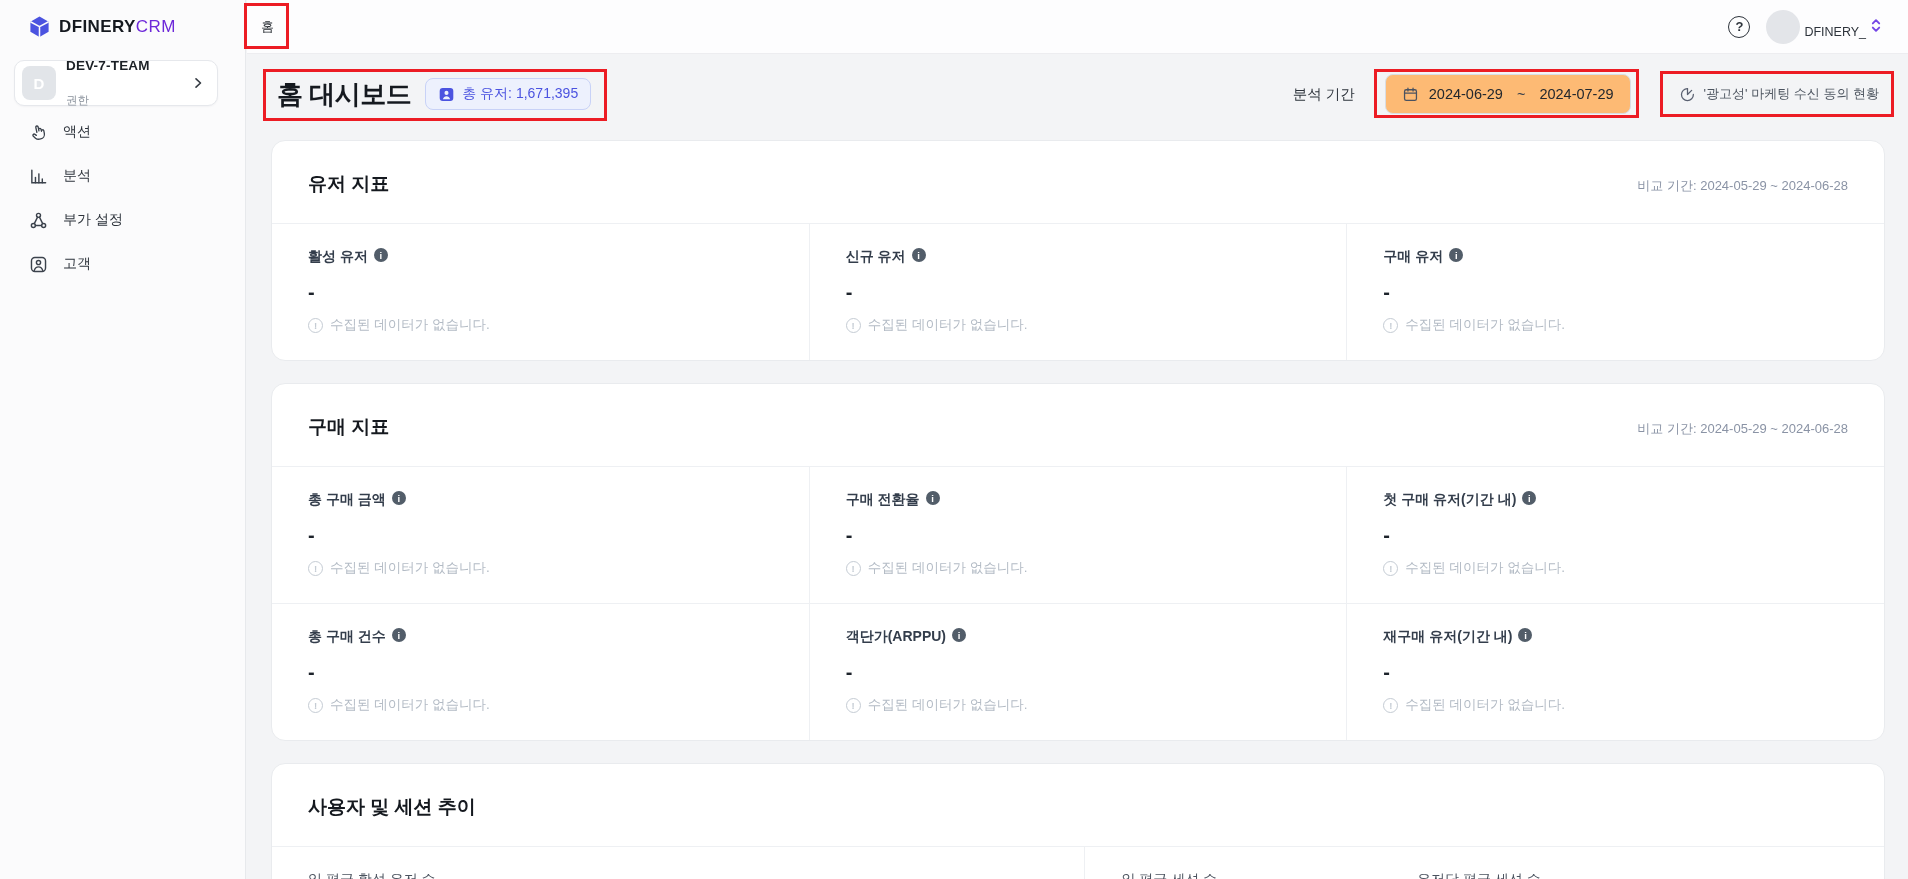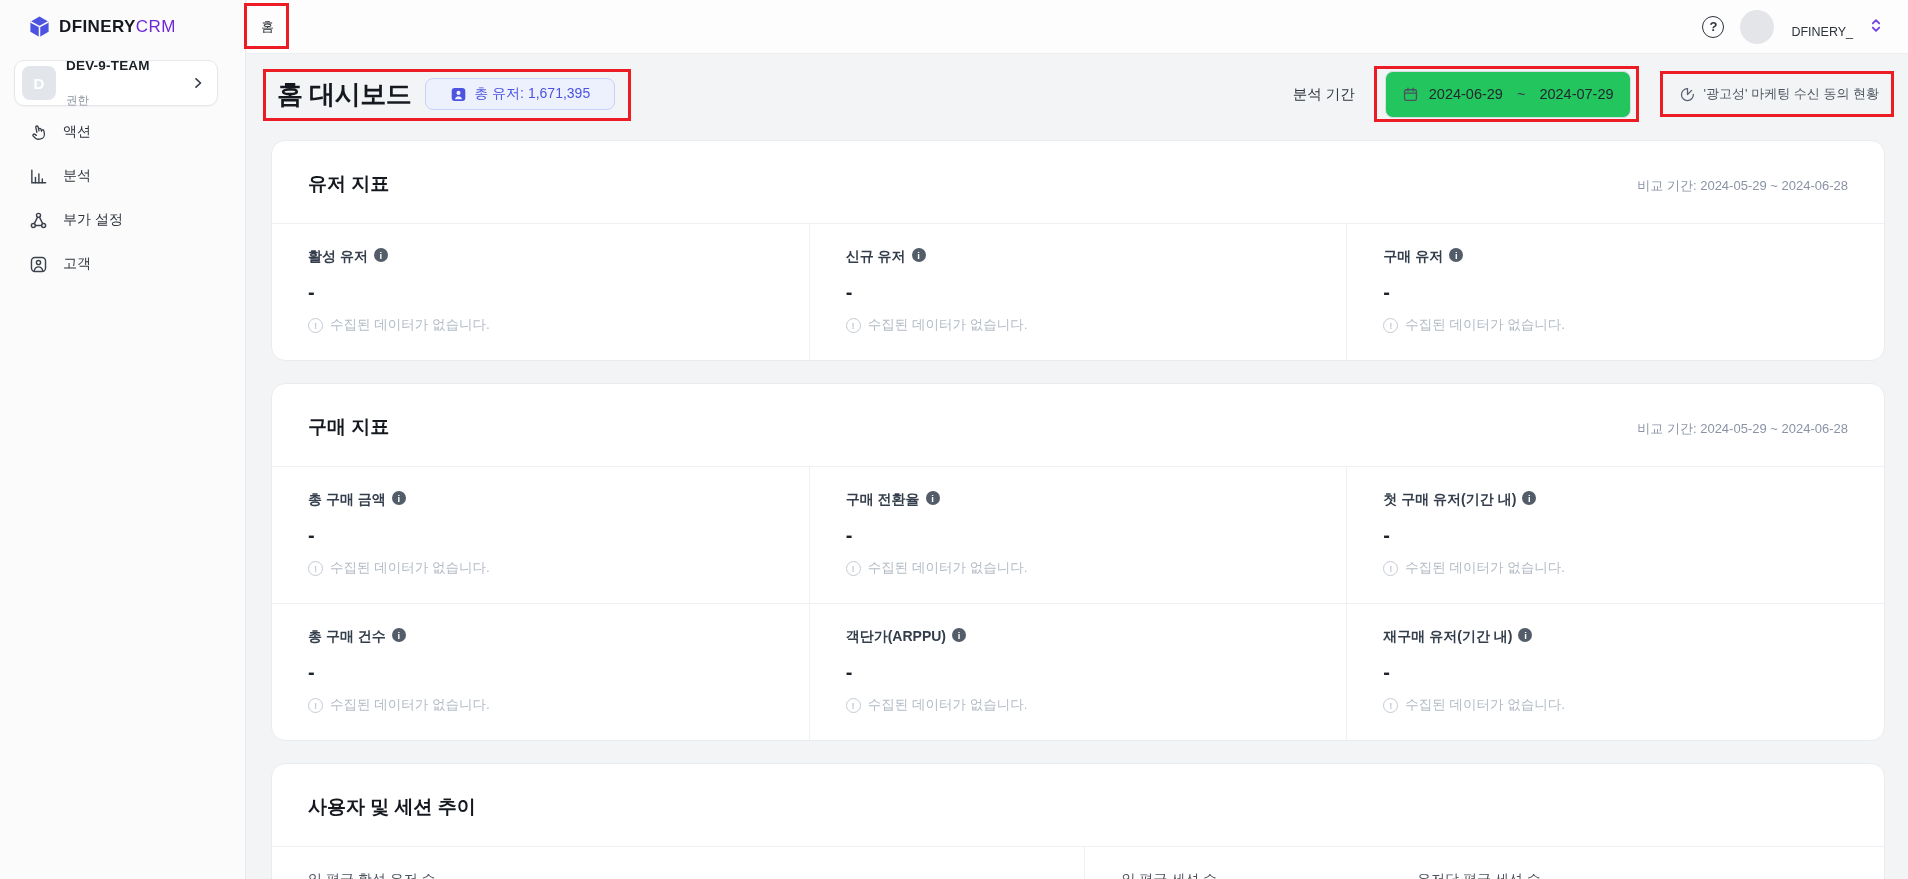--- a/index.html
+++ b/index.html
@@ -19,33 +19,33 @@
   .nav { position:absolute; top:110px; left:0; right:0; }
   .nav-item { display:flex; align-items:center; gap:15px; padding:12px 28px; font-size:14px; color:#2d333b; cursor:pointer; }
   .nav-item .nicon { width:20px; height:20px; display:flex; align-items:center; justify-content:center; flex:none; }
 
   
   .main { position:absolute; left:247px; right:0; top:0; bottom:0; }
   .topbar { height:54px; background:#fdfdfe; border-bottom:1px solid #ededf0; display:flex; align-items:center; padding:0 26px 0 12px; }
   .nav-home { font-size:13px; color:#23282e; padding:4px 2px; cursor:pointer; }
   .topbar-right { margin-left:auto; display:flex; align-items:center; gap:16px; }
   .help-circle { width:22px; height:22px; border:1.7px solid #2d333b; border-radius:50%; display:flex; align-items:center; justify-content:center; font-size:13px; font-weight:bold; color:#2d333b; cursor:pointer; }
-  .account { display:flex; align-items:center; gap:17px; cursor:pointer; }
+  .account { display:flex; align-items:center; gap:4px; cursor:pointer; }
   .avatar-circle { width:34px; height:34px; border-radius:50%; background:#e3e5e9; }
   .account-name { font-size:12.5px; color:#2d333b; margin-top:10px; }
   .sort-chevrons { display:flex; margin-top:-2px; }
 
   .content { padding:0 23px 0 24px; }
   .page-header { display:flex; align-items:center; margin-top:16px; height:48px; }
   .title-wrap { position:relative; display:flex; align-items:center; padding:2px 6px; }
   h1.page-title { font-size:26px; font-weight:bold; color:#15191f; letter-spacing:-.5px; margin-right:14px; white-space:nowrap; }
-  .badge { display:flex; align-items:center; gap:7px; background:#edf1fd; border:1px solid #c8d2f7; border-radius:8px; padding:6px 24px; font-size:14px; font-weight:500; color:#4b53e0; white-space:nowrap; }
+  .badge { display:flex; align-items:center; gap:7px; background:#edf1fd; border:1px solid #c8d2f7; border-radius:8px; padding:6px 12px; font-size:14px; font-weight:500; color:#4b53e0; white-space:nowrap; }
   .period-label { margin-left:auto; font-size:14.5px; color:#2d333b; margin-right:30px; white-space:nowrap; }
   .date-wrap { position:relative; }
-  .date-control { display:flex; align-items:center; gap:10px; background:#22c55e; border:1px solid #d9dde3; border-radius:8px; height:47px; padding:0 16px; font-size:14.5px; color:#23282e; cursor:pointer; white-space:nowrap; }
+  .date-control { display:flex; align-items:center; gap:10px; background:#fdba74; border:1px solid #d9dde3; border-radius:8px; height:40px; padding:0 16px; font-size:14.5px; color:#23282e; cursor:pointer; white-space:nowrap; }
   .date-sep { margin:0 4px; color:#3a414b; }
   .mkt-wrap { position:relative; margin-left:42px; }
   .mkt-btn { display:flex; align-items:center; gap:8px; background:transparent; border:none; height:38px; padding:0 6px; font-size:13px; color:#4c545f; font-family:inherit; cursor:pointer; white-space:nowrap; }
 
   .card { background:#fff; border:1px solid #e9ebee; border-radius:14px; margin-top:22px; overflow:hidden; }
   .card-header { display:flex; align-items:baseline; justify-content:space-between; padding:30px 36px 26px 36px; }
   .card-title { font-size:19px; font-weight:bold; color:#15191f; }
   .card-compare { font-size:13px; color:#8a93a5; }
   .metric-row { display:flex; border-top:1px solid #eef0f3; }
   .metric-cell { flex:1; padding:24px 36px 26px 36px; }
@@ -84,21 +84,21 @@
       </svg>
     </span>
     <span>
       <span class="brand-bold">DFINERY</span><span class="brand-light">CRM</span>
     </span>
   </div>
 
   <div class="team-card">
     <div class="team-avatar">D</div>
     <div>
-      <div class="team-name">DEV-9-TEAM</div>
+      <div class="team-name">DEV-7-TEAM</div>
       <div class="team-role">권한</div>
     </div>
     <span class="team-chevron">
       <svg width="14" height="14" viewBox="0 0 14 14" fill="none" stroke="#353b43" stroke-width="1.6" stroke-linecap="round" stroke-linejoin="round">
           <path d="M5 2.8 L9.5 7 L5 11.2"></path>
         </svg>
     </span>
   </div>
 
   <nav class="nav">

